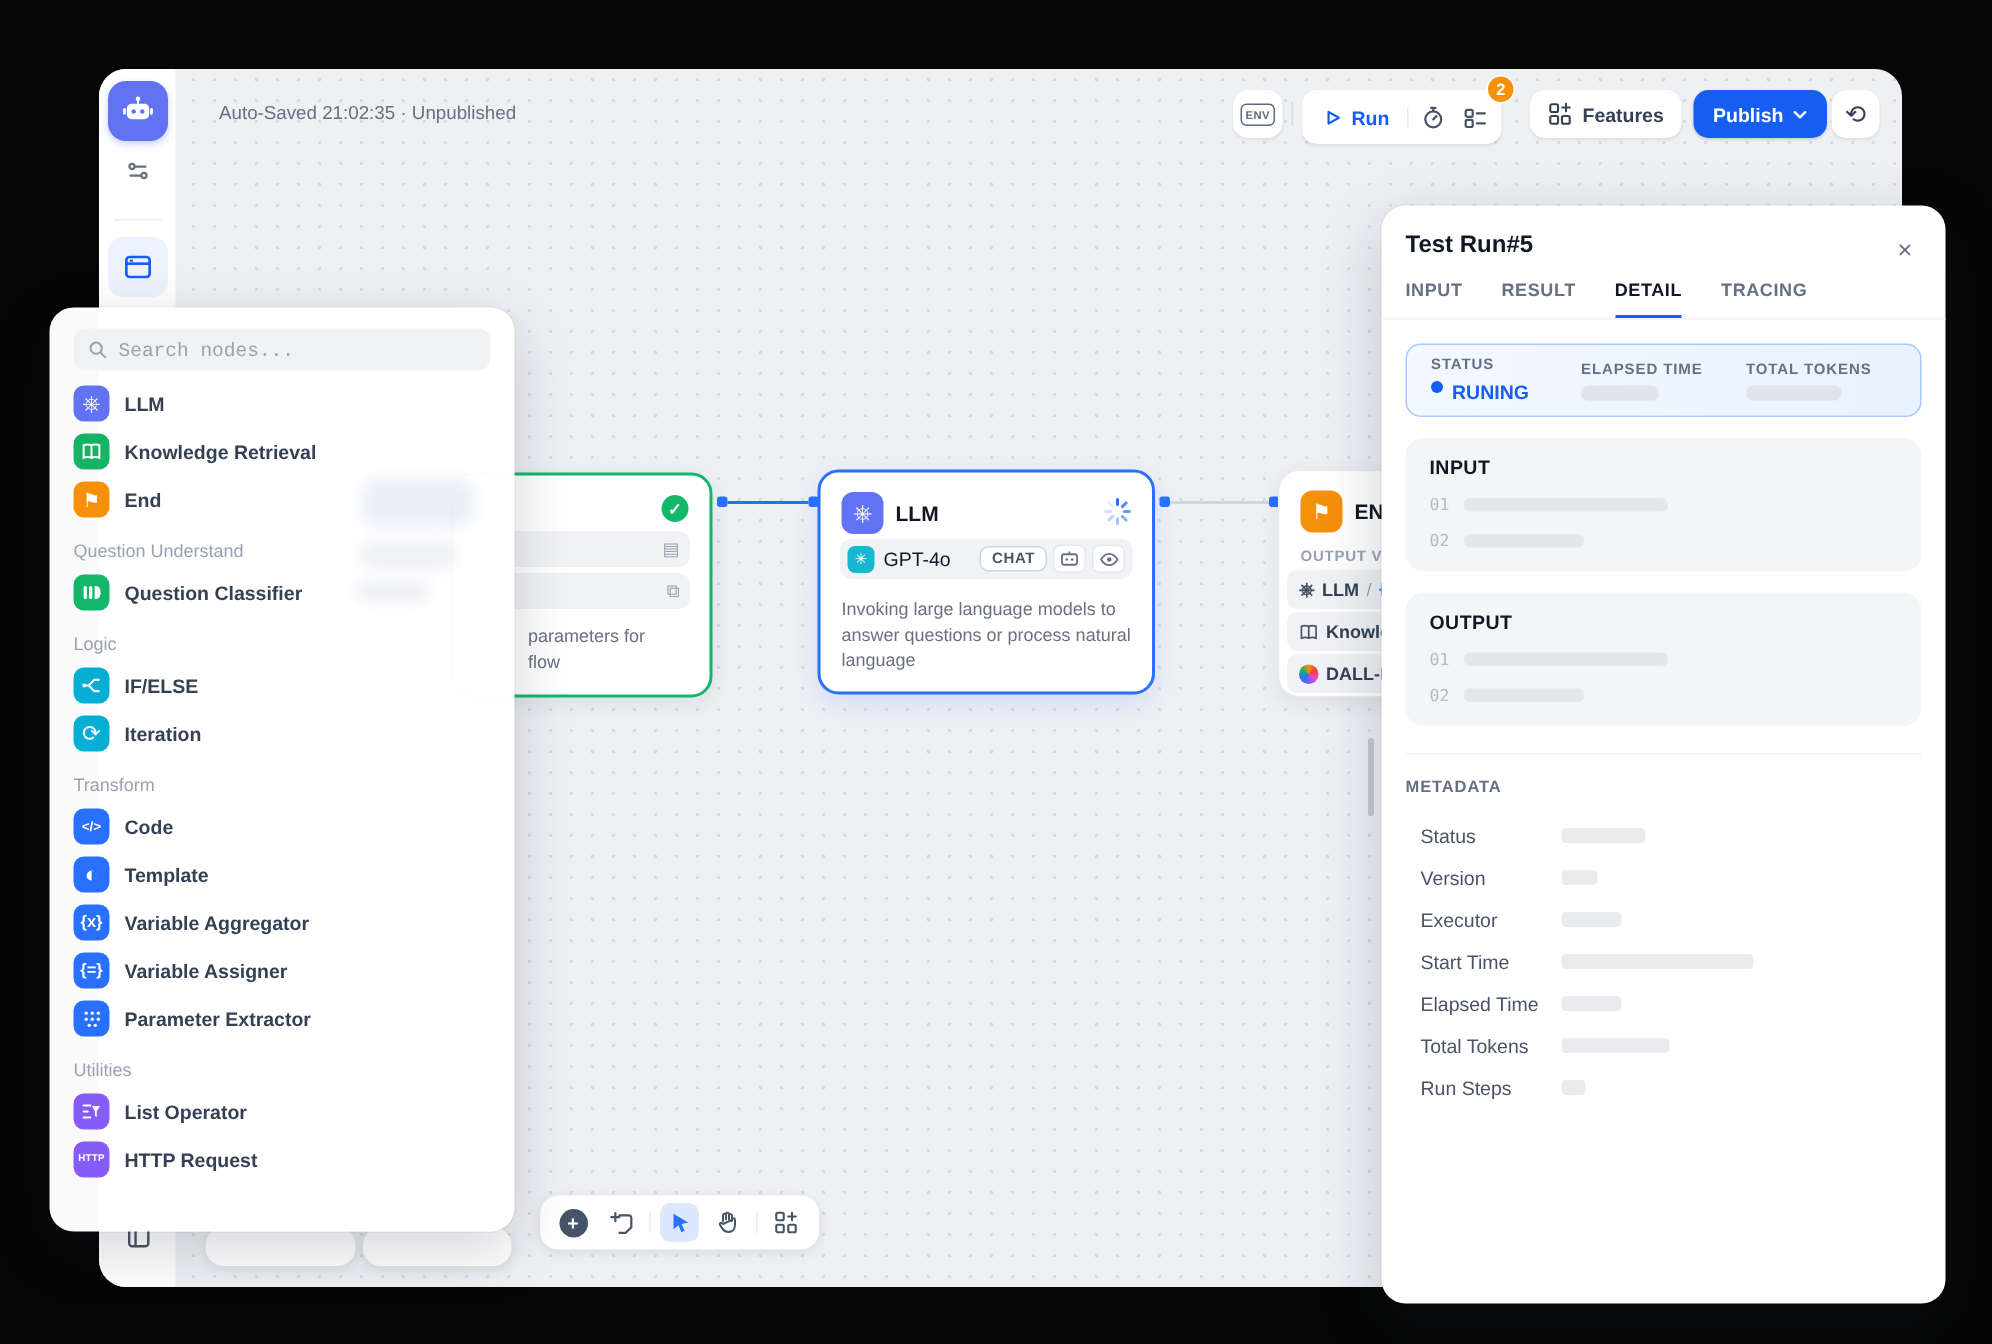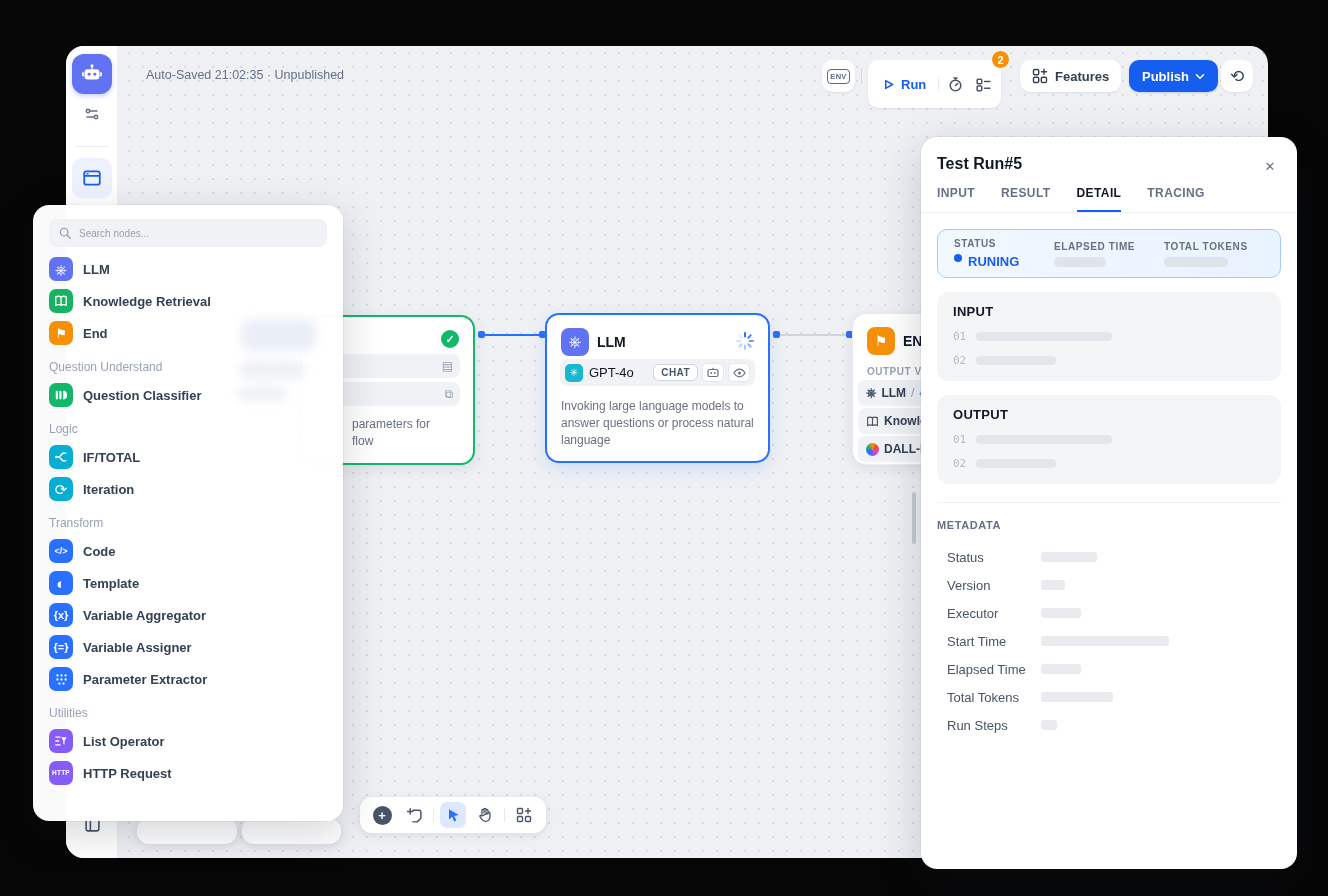--- a/index.html
+++ b/index.html
@@ -15,21 +15,21 @@
   .app-icon{position:absolute;left:6px;top:8px;width:40px;height:40px;border-radius:12px;background:#6172F3;display:flex;align-items:center;justify-content:center;box-shadow:0 2px 5px rgba(97,114,243,.35)}
   .side-ic{position:absolute;display:flex;align-items:center;justify-content:center;cursor:pointer}
   .side-div{position:absolute;left:10px;top:100px;width:32px;height:1px;background:#eaecf0}
   .side-active{background:#edf2fe;border-radius:10px}
 
   
   .autosave{position:absolute;left:80px;top:22px;font-size:12.5px;color:#667085}
   .tbtn{position:absolute;top:14px;height:32px;background:#fff;border-radius:10px;box-shadow:0 1px 2px rgba(16,24,40,.08);display:flex;align-items:center;justify-content:center;cursor:pointer}
   .env-box{border:1.6px solid #5d6b7e;border-radius:4px;font-size:7.5px;font-weight:bold;color:#5d6b7e;padding:2px 2.5px;letter-spacing:.3px}
   .vdiv{position:absolute;top:22px;width:1px;height:16px;background:#d5d9e0}
-  .run-group{position:absolute;left:802px;top:14px;height:48px;background:#fff;border-radius:10px;box-shadow:0 1px 2px rgba(16,24,40,.08);display:flex;align-items:center;padding:0 4px}
+  .run-group{position:absolute;left:802px;top:14px;height:36px;background:#fff;border-radius:10px;box-shadow:0 1px 2px rgba(16,24,40,.08);display:flex;align-items:center;padding:0 4px}
   .run-btn{display:flex;align-items:center;gap:6px;padding:0 10px;color:#155eef;font-size:13px;font-weight:600;cursor:pointer}
   .grp-div{width:1px;height:14px;background:#e7eaef;margin:0 2px}
   .ic-btn{width:28px;height:26px;display:flex;align-items:center;justify-content:center;border-radius:7px;cursor:pointer}
   .badge{position:absolute;left:925px;top:4px;min-width:19px;height:19px;border-radius:10px;background:#f79009;border:1.5px solid #fff;color:#fff;font-size:11px;font-weight:bold;display:flex;align-items:center;justify-content:center;z-index:3}
   .features-btn{left:954px;padding:0 12px;gap:7px;font-size:13px;color:#344054;font-weight:600}
   .publish-btn{position:absolute;left:1063px;top:14px;height:32px;background:#155eef;border-radius:10px;color:#fff;font-size:13px;font-weight:600;display:flex;align-items:center;gap:6px;padding:0 13px;cursor:pointer;box-shadow:0 1px 2px rgba(16,24,40,.15)}
 
   
   .node{position:absolute;background:#fff;border-radius:14px;box-shadow:0 4px 14px rgba(16,24,40,.08)}
   .nhead{position:absolute;left:14px;top:13px;display:flex;align-items:center;gap:8px}
@@ -51,21 +51,21 @@
   .tb-div{width:1px;height:14px;background:#e7eaef}
   .tb-ic{width:26px;height:26px;border-radius:7px;display:flex;align-items:center;justify-content:center;cursor:pointer}
   .tb-active{background:#dde8ff}
   .hidden-ctrl{position:absolute;top:772px;height:26px;background:#fff;border-radius:12px;box-shadow:0 2px 8px rgba(16,24,40,.1)}
   .cscroll{position:absolute;left:846px;top:446px;width:4px;height:52px;border-radius:2px;background:#c6cbd4}
 
   
   #npanel{position:absolute;left:33px;top:205px;width:310px;height:616px;background:rgba(255,255,255,.98);border-radius:16px;box-shadow:0 12px 40px rgba(16,24,40,.18),0 0 0 1px rgba(16,24,40,.04);z-index:20;overflow:hidden}
   .blob{position:absolute;filter:blur(5px);border-radius:10px}
   .search-box{margin:14px 16px 0;height:28px;background:#f0f2f5;border-radius:8px;display:flex;align-items:center;gap:7px;padding:0 9px}
-  .search-box input{border:0;outline:0;background:transparent;font-size:10px;color:#344054;width:220px;font-family:Liberation Sans, sans-serif}
+  .search-box input{border:0;outline:0;background:transparent;font-size:13px;color:#344054;width:220px;font-family:Liberation Mono, monospace}
   .search-box input::placeholder{color:#98a2b3}
   .ptabs{margin-top:9px;padding:0 16px;height:31px;display:flex;gap:22px;border-bottom:1px solid #eef0f3}
   .ptab{font-size:13.5px;color:#667085;font-weight:600;position:relative;cursor:pointer;padding-top:4px}
   .ptab.on{color:#101828;font-weight:bold}
   .ptab.on:after{content:"";position:absolute;left:0;right:0;bottom:0;height:2px;background:#155eef}
   .nlist{padding:6px 8px;position:relative}
   .nrow{height:32px;display:flex;align-items:center;gap:10px;padding:0 8px;border-radius:8px;cursor:pointer}
   .nicon{width:24px;height:24px;border-radius:7px;display:flex;align-items:center;justify-content:center;color:#fff;flex:none}
   .nlabel{font-size:13px;color:#344054;font-weight:600}
   .nsec{padding:11px 8px 5px;font-size:12px;color:#98a2b3}
@@ -360,21 +360,21 @@
     </div>
 
     <div class="nsec">Logic</div>
     <div class="nrow">
       <span class="nicon" style="background:#06aed4">
         <svg width="14" height="14" viewBox="0 0 16 16">
             <path d="M2.5 8h3.5l4-4.3h3.5M6 8l4 4.3h3.5" fill="none" stroke="#fff" stroke-width="1.6" stroke-linecap="round" stroke-linejoin="round"></path>
             <circle cx="2.6" cy="8" r="1.5" fill="#fff"></circle>
           </svg>
       </span>
-      <span class="nlabel">IF/TOTAL</span>
+      <span class="nlabel">IF/ELSE</span>
     </div>
     <div class="nrow">
       <span class="nicon g16" style="background:#06aed4">⟳</span>
       <span class="nlabel">Iteration</span>
     </div>
 
     <div class="nsec">Transform</div>
     <div class="nrow">
       <span class="nicon g12" style="background:#2970ff;font-size:9px">&lt;/&gt;</span>
       <span class="nlabel">Code</span>

